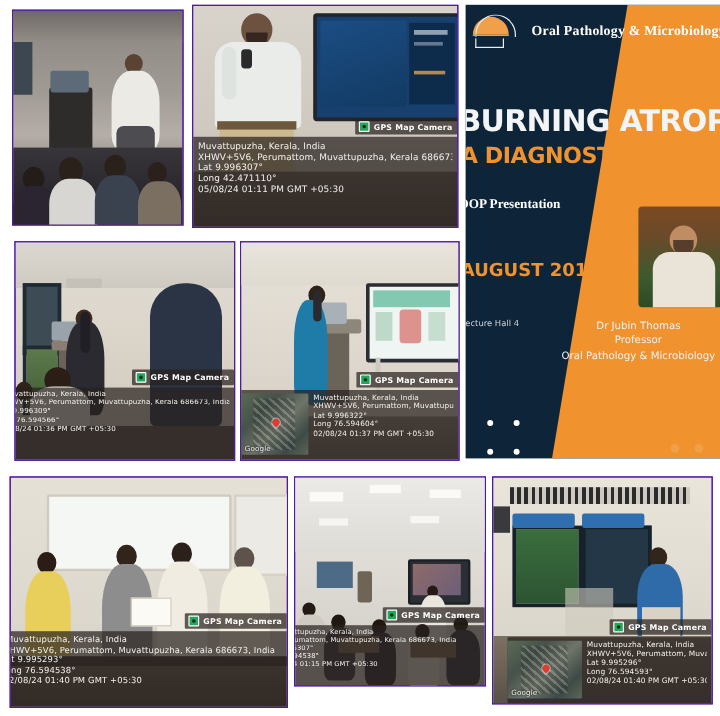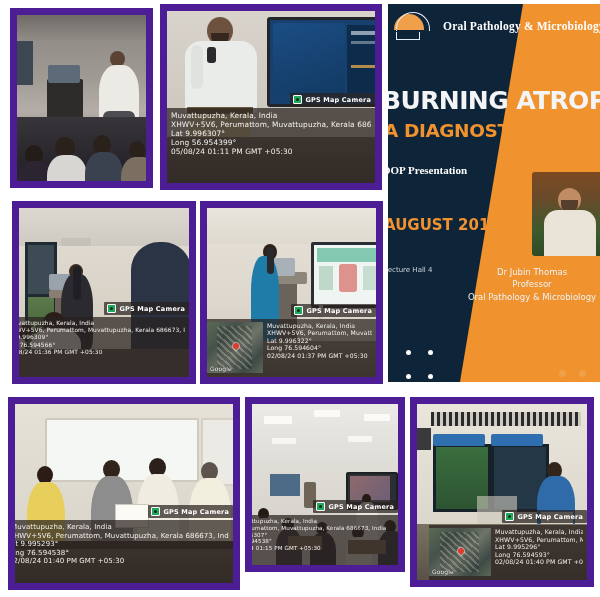--- a/index.html
+++ b/index.html
@@ -1,19 +1,19 @@
 <!DOCTYPE html>
 <html><head>
 <meta charset="utf-8">
 <style>
   html,body{margin:0;padding:0;background:#fff;}
   body{width:600px;height:597px;font-family:"Liberation Sans",sans-serif;overflow:hidden;position:relative;}
   .collage{position:relative;width:600px;height:597px;background:#ffffff;}
 
-  .photo{position:absolute;overflow:hidden;background:#6d28d9;border:7px solid #4c1d95;box-sizing:border-box;}
+  .photo{position:absolute;overflow:hidden;background:#6d28d9;border:1px solid #4c1d95;box-sizing:border-box;}
 
   
   .scene{position:absolute;inset:0;overflow:hidden;}
   .wall{position:absolute;inset:0;}
   .ceil{position:absolute;left:0;right:0;top:0;}
   .floor{position:absolute;left:0;right:0;bottom:0;}
   .screen{position:absolute;border-radius:2px;}
   .person{position:absolute;border-radius:40% 40% 18% 18%;}
   .head{position:absolute;border-radius:50%;}
   .podium{position:absolute;border-radius:2px;}
@@ -132,21 +132,21 @@
       <div class="floor" style="height:46px;background:linear-gradient(180deg,#6b6259,#4d453c);"></div>
     </div>
     <div class="badge" style="right:0;bottom:77px;">
       <span class="ico"></span>
       <span class="lbl">GPS Map Camera</span>
     </div>
     <div class="gps" style="height:75px;font-size:7.4px;">
       <div class="ln">Muvattupuzha, Kerala, India</div>
       <div class="ln">XHWV+5V6, Perumattom, Muvattupuzha, Kerala 686673, India</div>
       <div class="ln">Lat 9.996307°</div>
-      <div class="ln">Long 56.954399°</div>
+      <div class="ln">Long 42.471110°</div>
       <div class="ln">05/08/24 01:11 PM GMT +05:30</div>
     </div>
   </div>
 
   <div class="photo poster" style="left:388px;top:4px;width:212px;height:378px;border:none;">
     <div class="orangewedge"></div>
 
     <div class="logo">
       <div class="arc"></div>
         <div class="ol"></div>

